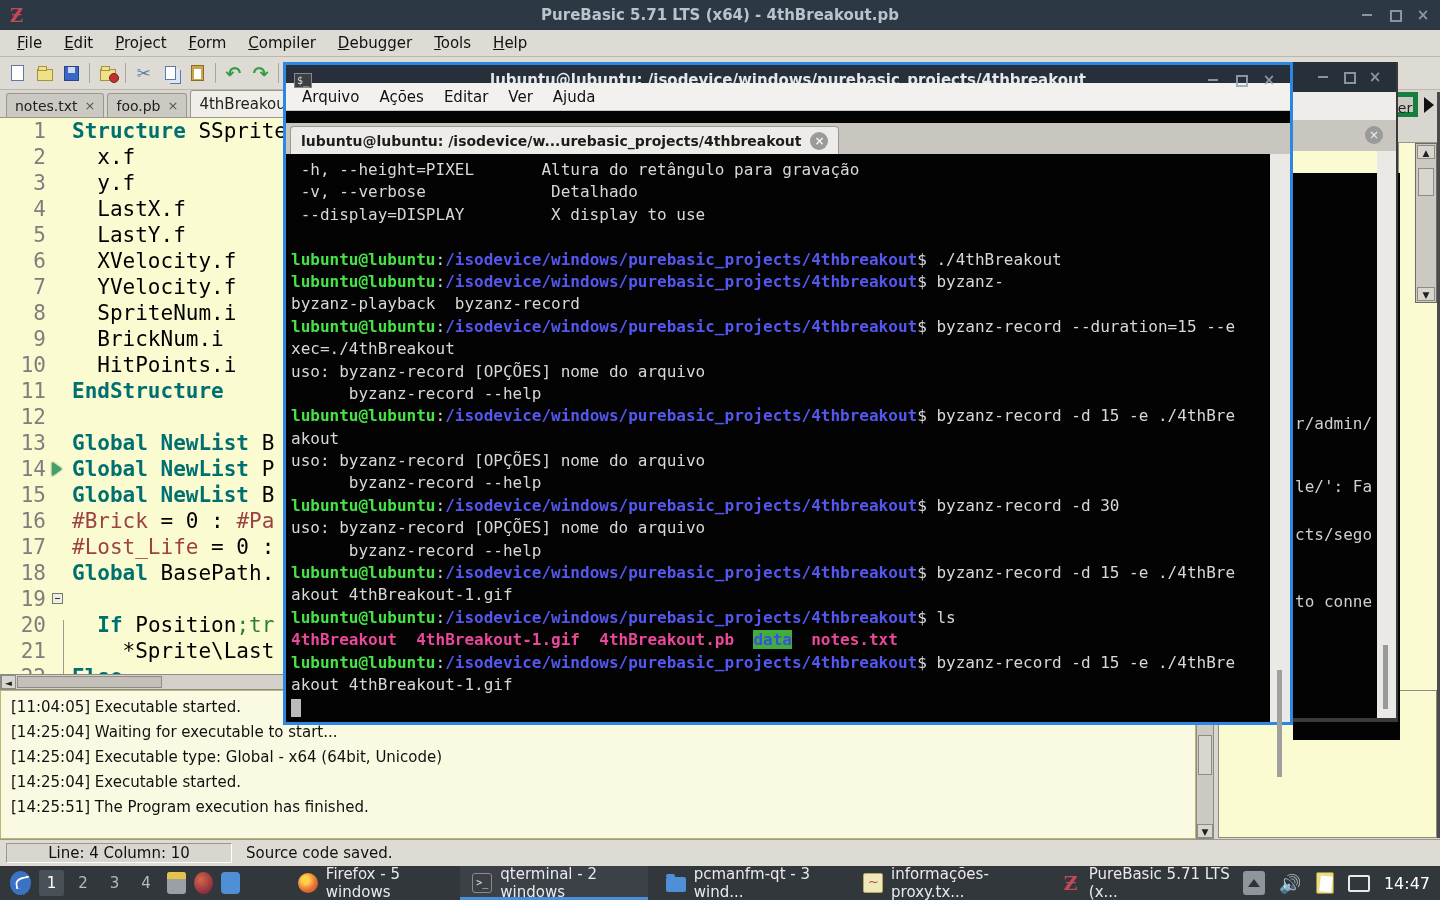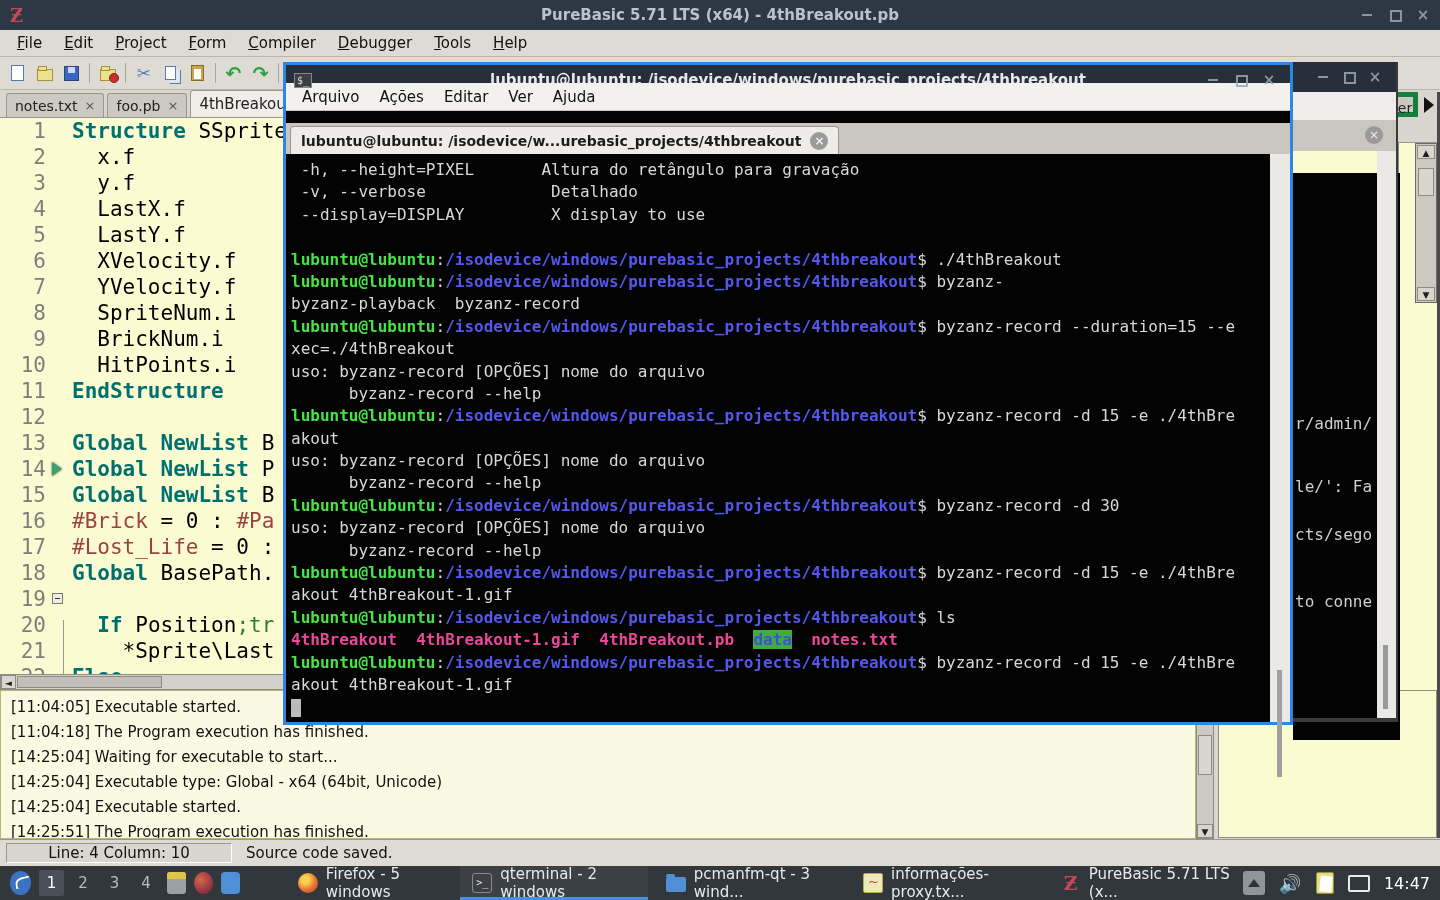--- a/index.html
+++ b/index.html
@@ -283,21 +283,20 @@
     </div>
   <div id="fold-line" class="abs"></div>
 
   <div id="ed-hscroll" class="abs">
     <span class="sbtn" style="left:0;top:0;">◄</span>
     <span id="ed-hthumb"></span>
   </div>
 
   <div id="logarea" class="abs">
       <div class="logline">[11:04:05] Executable started.</div>
-      <div class="logline">[11:04:18] The Program execution has finished.</div>
       <div class="logline">[14:25:04] Waiting for executable to start...</div>
       <div class="logline">[14:25:04] Executable type: Global - x64  (64bit, Unicode)</div>
       <div class="logline">[14:25:04] Executable started.</div>
       <div class="logline">[14:25:51] The Program execution has finished.</div>
     </div>
   <div id="log-vscroll" class="abs">
     <span class="sbtn" style="left:0;top:0;width:16px;">▲</span>
     <span id="log-vthumb"></span>
     <span class="sbtn" style="left:0;bottom:0;top:auto;width:16px;">▼</span>
   </div>

